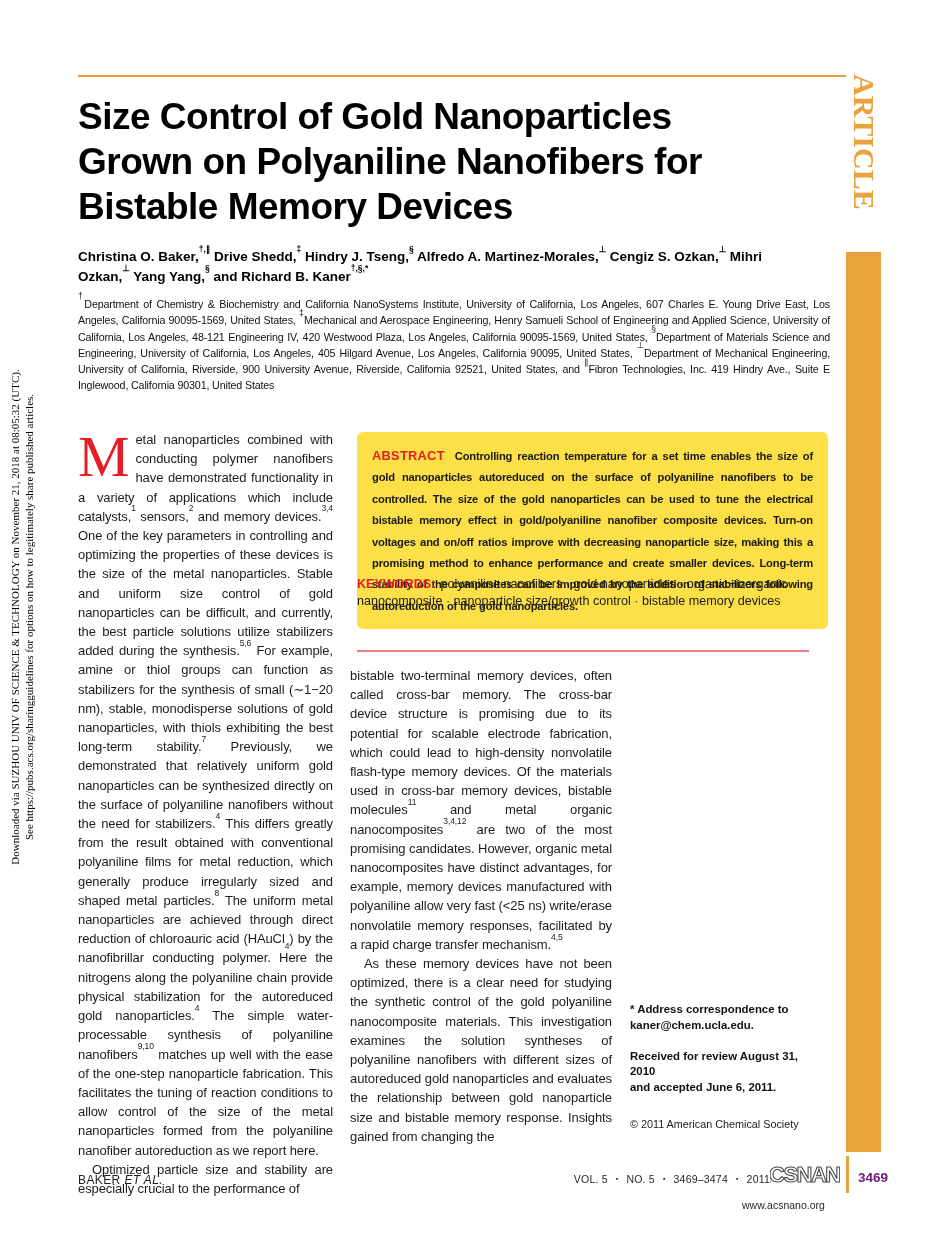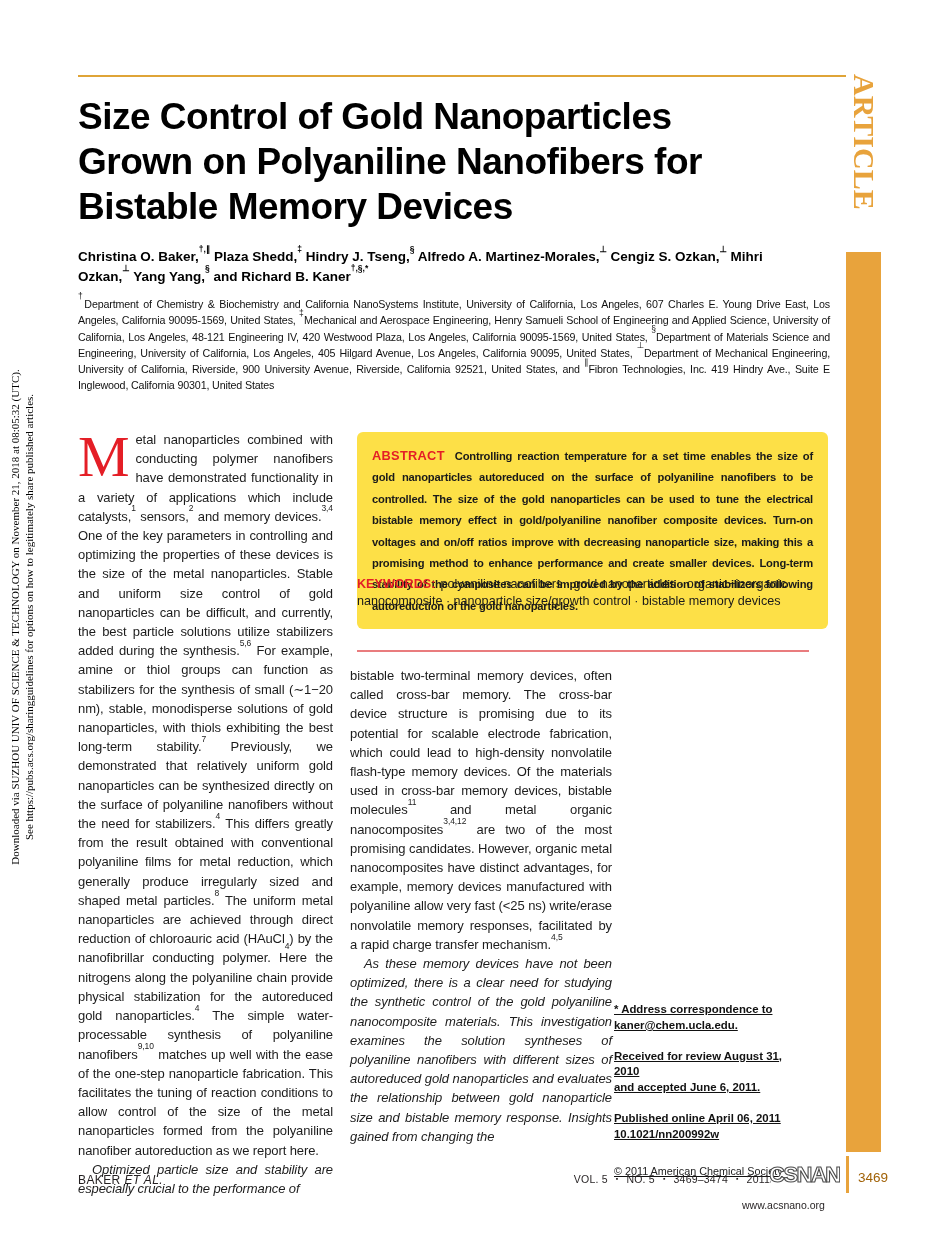--- a/index.html
+++ b/index.html
@@ -53,21 +53,21 @@
     position:absolute; left:78px; top:430px; width:255px;
     font-size:13px; line-height:19.2px; letter-spacing:-0.1px;
     text-align:justify; color:#1c1c1c;
   }
   .dropcap {
     float:left; font-family:"Liberation Serif", serif;
     font-size:58px; line-height:47px; color:#E41E26;
     padding-right:6px; padding-top:3px;
   }
   .para-indent { text-indent:14px; }
-  .col-left p + p, .col-right p + p { margin-top:0;font-style:italic; }
+  .col-left p + p, .col-right p + p { margin-top:0; }
 
   .abstract-box {
     position:absolute; left:357px; top:432px; width:471px; min-height:166px;
     background:#fde047; border-radius:6px; padding:13px 15px 12px 15px;
     font-weight:bold; font-size:11.2px; line-height:21.4px; letter-spacing:-0.2px;
     text-align:justify; color:#1a1a1a;
   }
   .abstract-label { color:#E41E26; font-size:12.8px; letter-spacing:0.3px; padding-right:10px; }
 
   .keywords {
@@ -79,22 +79,22 @@
     position:absolute; left:357px; top:650px; width:452px; height:2px; background:#E97C7E;
   }
 
   .col-right {
     position:absolute; left:350px; top:666px; width:262px;
     font-size:13px; line-height:19.2px; letter-spacing:-0.1px;
     text-align:justify; color:#1c1c1c;
   }
 
   .margin-notes {
-    position:absolute; left:614px; top:1002px; width:192px;
-    font-weight:bold; font-size:11.4px; line-height:15.8px; color:#111;text-decoration:underline;
+    position:absolute; left:630px; top:1002px; width:192px;
+    font-weight:bold; font-size:11.4px; line-height:15.8px; color:#111;
   }
   .note-block { margin-bottom:15px; }
   .copyright { font-weight:normal; font-size:10.8px; color:#222; margin-top:21px; }
 
   .footer-authors {
     position:absolute; left:78px; top:1173px; font-size:12px; letter-spacing:0.4px; color:#231f20;
   }
   .footer-authors .ital { font-style:italic; }
   .footer-meta {
     position:absolute; left:480px; top:1173px; width:290px;
@@ -104,21 +104,21 @@
   .footer-meta .bullet { font-size:7px; position:relative; top:-1px; }
   .acs-logo { position:absolute; left:770px; top:1158px; }
   .footer-site {
     position:absolute; left:742px; top:1199px; width:96px; 
     font-size:10.5px; color:#231f20;
   }
   .footer-divider {
     position:absolute; left:846px; top:1156px; width:2.5px; height:37px; background:#E8A33C;
   }
   .page-number {
-    position:absolute; left:858px; top:1170px; font-size:13.5px; font-weight:normal; color:#a16207;
+    position:absolute; left:858px; top:1170px; font-size:13.5px; font-weight:bold; color:#701a75;
   }
 </style>
 </head>
 <body>
 
 <div class="page">
 
   <div class="side-note">
     <div>Downloaded via SUZHOU UNIV OF SCIENCE &amp; TECHNOLOGY on November 21, 2018 at 08:05:32 (UTC).</div>
     <div>See https://pubs.acs.org/sharingguidelines for options on how to legitimately share published articles.</div>
@@ -127,21 +127,21 @@
   <div class="top-rule"></div>
   <div class="ribbon-label">ARTICLE</div>
   <div class="ribbon-bar"></div>
 
   <div class="title">
     <div>Size Control of Gold Nanoparticles</div>
     <div>Grown on Polyaniline Nanofibers for</div>
     <div>Bistable Memory Devices</div>
   </div>
 
-  <div class="authors"><span>Christina O. Baker,</span><sup>†,∥</sup><span> Plaza Shedd,</span><sup>‡</sup><span> Hindry J. Tseng,</span><sup>§</sup><span> Alfredo A. Martinez-Morales,</span><sup>⊥</sup><span> Cengiz S. Ozkan,</span><sup>⊥</sup><span> Mihri Ozkan,</span><sup>⊥</sup><span> Yang Yang,</span><sup>§</sup><span> and Richard B. Kaner</span><sup>†,§,*</sup></div>
+  <div class="authors"><span>Christina O. Baker,</span><sup>†,∥</sup><span> Drive Shedd,</span><sup>‡</sup><span> Hindry J. Tseng,</span><sup>§</sup><span> Alfredo A. Martinez-Morales,</span><sup>⊥</sup><span> Cengiz S. Ozkan,</span><sup>⊥</sup><span> Mihri Ozkan,</span><sup>⊥</sup><span> Yang Yang,</span><sup>§</sup><span> and Richard B. Kaner</span><sup>†,§,*</sup></div>
 
   <div class="affiliations"><sup>†</sup><span>Department of Chemistry &amp; Biochemistry and California NanoSystems Institute, University of California, Los Angeles, 607 Charles E. Young Drive East, Los Angeles, California 90095-1569, United States, </span><sup>‡</sup><span>Mechanical and Aerospace Engineering, Henry Samueli School of Engineering and Applied Science, University of California, Los Angeles, 48-121 Engineering IV, 420 Westwood Plaza, Los Angeles, California 90095-1569, United States, </span><sup>§</sup><span>Department of Materials Science and Engineering, University of California, Los Angeles, 405 Hilgard Avenue, Los Angeles, California 90095, United States, </span><sup>⊥</sup><span>Department of Mechanical Engineering, University of California, Riverside, 900 University Avenue, Riverside, California 92521, United States, and </span><sup>∥</sup><span>Fibron Technologies, Inc. 419 Hindry Ave., Suite E Inglewood, California 90301, United States</span></div>
 
   <div class="col-left">
     <p><span class="dropcap">M</span><span><span>etal nanoparticles combined with conducting polymer nanofibers have demonstrated functionality in a variety of applications which include catalysts,</span><sup>1</sup><span> sensors,</span><sup>2</sup><span> and memory devices.</span><sup>3,4</sup><span> One of the key parameters in controlling and optimizing the properties of these devices is the size of the metal nanoparticles. Stable and uniform size control of gold nanoparticles can be difficult, and currently, the best particle solutions utilize stabilizers added during the synthesis.</span><sup>5,6</sup><span> For example, amine or thiol groups can function as stabilizers for the synthesis of small (∼1−20 nm), stable, monodisperse solutions of gold nanoparticles, with thiols exhibiting the best long-term stability.</span><sup>7</sup><span> Previously, we demonstrated that relatively uniform gold nanoparticles can be synthesized directly on the surface of polyaniline nanofibers without the need for stabilizers.</span><sup>4</sup><span> This differs greatly from the result obtained with conventional polyaniline films for metal reduction, which generally produce irregularly sized and shaped metal particles.</span><sup>8</sup><span> The uniform metal nanoparticles are achieved through direct reduction of chloroauric acid (HAuCl</span><sub>4</sub><span>) by the nanofibrillar conducting polymer. Here the nitrogens along the polyaniline chain provide physical stabilization for the autoreduced gold nanoparticles.</span><sup>4</sup><span> The simple water-processable synthesis of polyaniline nanofibers</span><sup>9,10</sup><span> matches up well with the ease of the one-step nanoparticle fabrication. This facilitates the tuning of reaction conditions to allow control of the size of the metal nanoparticles formed from the polyaniline nanofiber autoreduction as we report here.</span></span></p>
     <p class="para-indent">Optimized particle size and stability are especially crucial to the performance of</p>
   </div>
 
   <div class="abstract-box">
     <span class="abstract-label">ABSTRACT</span><span>Controlling reaction temperature for a set time enables the size of gold nanoparticles autoreduced on the surface of polyaniline nanofibers to be controlled. The size of the gold nanoparticles can be used to tune the electrical bistable memory effect in gold/polyaniline nanofiber composite devices. Turn-on voltages and on/off ratios improve with decreasing nanoparticle size, making this a promising method to enhance performance and create smaller devices. Long-term stability of the composites can be improved by the addition of stabilizers following autoreduction of the gold nanoparticles.</span>
@@ -159,24 +159,20 @@
 
   <div class="margin-notes">
     <div class="note-block">
       <div>* Address correspondence to</div>
       <div>kaner@chem.ucla.edu.</div>
     </div>
     <div class="note-block">
       <div>Received for review August 31, 2010</div>
       <div>and accepted June 6, 2011.</div>
     </div>
-    <div class="note-block">
-      <div>Published online April 06, 2011</div>
-      <div>10.1021/nn200992w</div>
-    </div>
     <div class="copyright">© 2011 American Chemical Society</div>
   </div>
 
   <div class="footer-authors">
     <span>BAKER </span><span class="ital">ET AL.</span>
   </div>
 
   <div class="footer-meta">
     <span>VOL. 5</span>
     <span class="bullet">▪</span>

